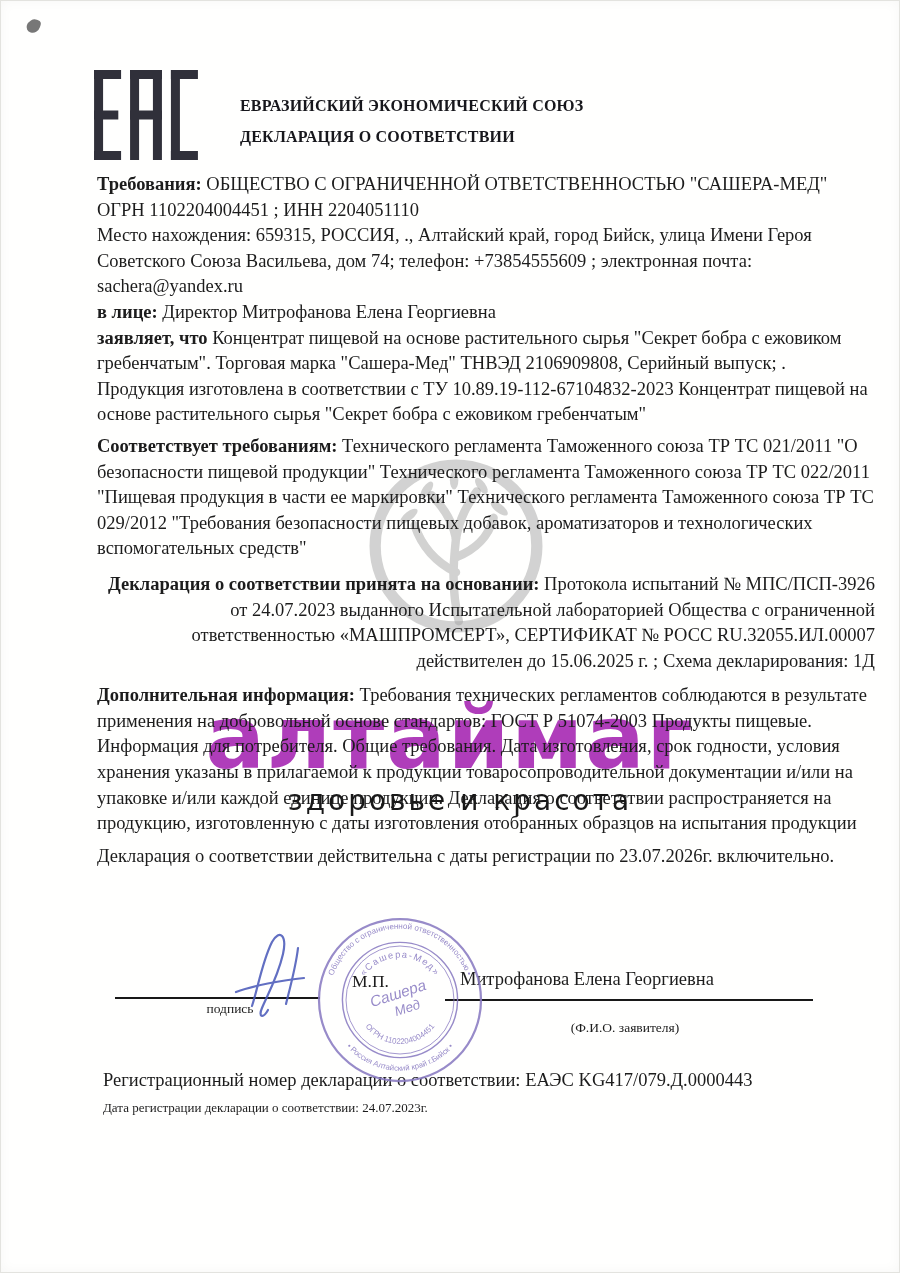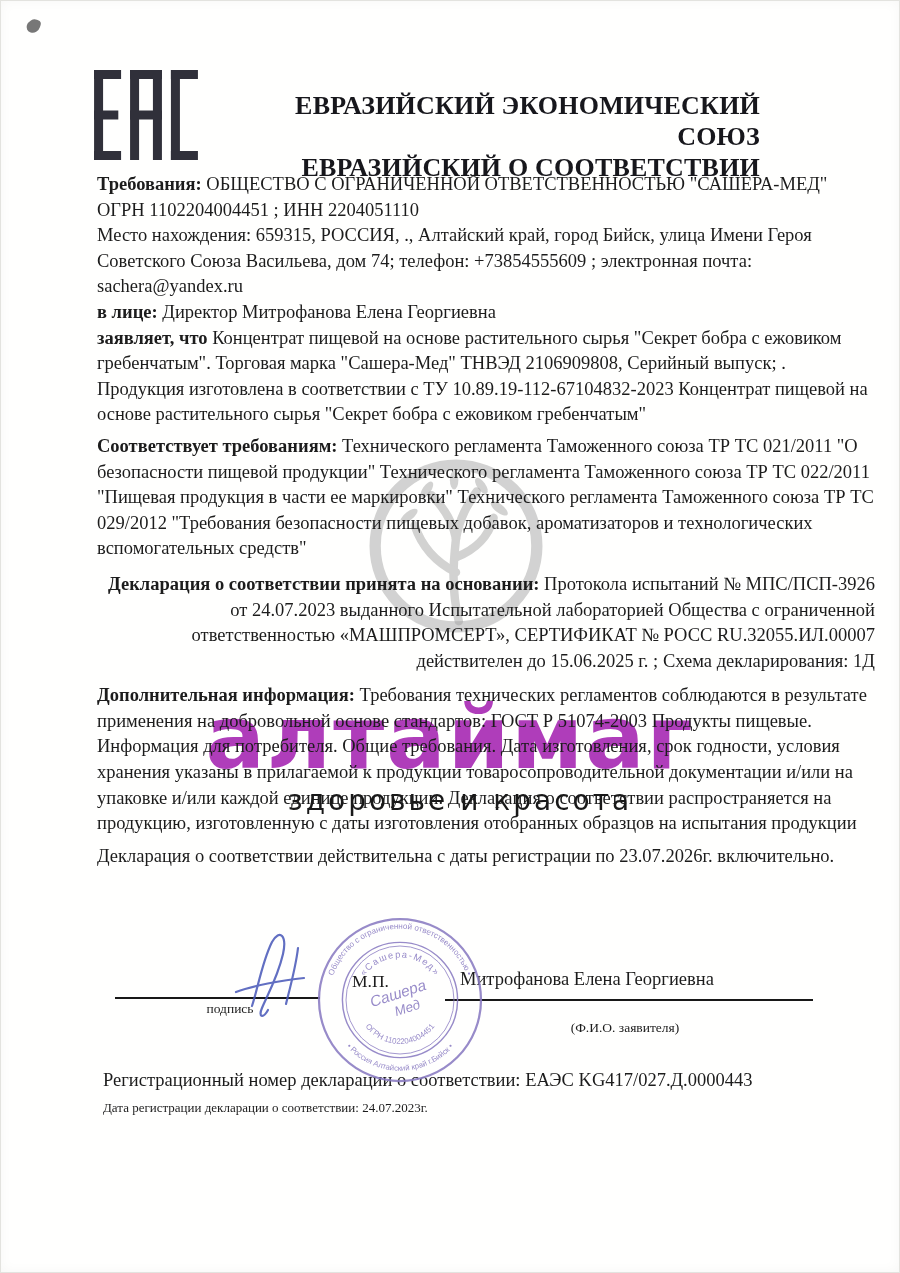--- a/index.html
+++ b/index.html
@@ -8,22 +8,22 @@
     font-family:"Liberation Serif", serif;color:#1c1c1c;overflow:hidden;
     box-shadow:inset 0 0 0 1px #e3e3df, inset 0 0 14px rgba(0,0,0,0.04);
   }
   
   .speck{position:absolute;left:27px;top:19px;width:13px;height:14px;
     background:#4a4a4a;border-radius:60% 30% 55% 40%;opacity:.75;transform:rotate(18deg);}
   
   .eac{position:absolute;left:93px;top:70px;width:106px;height:90px;}
   .eac rect{fill:#30303a;}
   
-  .header{position:absolute;left:240px;top:90px;width:520px;text-align:right;
-    font-weight:bold;font-size:26px;line-height:31px;color:#17171c;letter-spacing:.2px;}
+  .header{position:absolute;left:240px;top:90px;width:520px;text-align:left;
+    font-weight:bold;font-size:16px;line-height:31px;color:#17171c;letter-spacing:.2px;}
   
   .wm-tree{position:absolute;left:362px;top:452px;width:188px;height:188px;z-index:0;}
   .wm-brand{position:absolute;left:190px;top:694px;width:520px;text-align:center;z-index:0;
     font-family:"DejaVu Sans", sans-serif;font-weight:bold;font-size:88px;line-height:88px;
     color:#a21caf;opacity:.85;letter-spacing:2px;}
   .wm-tagline{position:absolute;left:280px;top:786px;width:360px;text-align:center;z-index:0;
     font-family:"DejaVu Sans", sans-serif;font-size:28px;line-height:30px;
     color:#000000;opacity:.9;letter-spacing:3px;}
   
   .bodytext{position:absolute;left:97px;top:172px;width:778px;z-index:2;
@@ -69,21 +69,21 @@
       <rect x="104" y="0" width="92" height="26"></rect>
       <rect x="104" y="117" width="92" height="26"></rect>
       <rect x="222" y="0" width="26" height="260"></rect>
       <rect x="222" y="0" width="78" height="26"></rect>
       <rect x="222" y="234" width="78" height="26"></rect>
     </g>
   </svg>
 
   <div class="header">
     <div>ЕВРАЗИЙСКИЙ ЭКОНОМИЧЕСКИЙ СОЮЗ</div>
-    <div>ЕВРАЗИЙСКИЙ О СООТВЕТСТВИИ</div>
+    <div>ДЕКЛАРАЦИЯ О СООТВЕТСТВИИ</div>
   </div>
 
   <svg class="wm-tree" viewBox="-100 -100 200 200" aria-hidden="true">
     <g stroke="#a6a6a6" fill="none" opacity="0.5">
       <circle cx="0" cy="0" r="86" stroke-width="12"></circle>
     </g>
     <g stroke="#a6a6a6" fill="none" opacity="0.5" stroke-width="9" stroke-linecap="round">
       <path d="M 3,80 C -6,42 -2,12 0,-8"></path>
       <path d="M 0,28 C -20,18 -36,2 -44,-22"></path>
       <path d="M 0,12 C 20,4 34,-8 40,-30"></path>
@@ -145,16 +145,16 @@
       <text font-size="8.6"><textPath href="#arcBotOuter" startOffset="50%" text-anchor="middle">• Россия Алтайский край г.Бийск •</textPath></text>
       <text font-size="10.5" letter-spacing="1.5"><textPath href="#arcTopInner" startOffset="50%" text-anchor="middle">«Сашера-Мед»</textPath></text>
       <text font-size="8.8"><textPath href="#arcBotInner" startOffset="50%" text-anchor="middle">ОГРН 1102204004451</textPath></text>
     </g>
     <g transform="rotate(-18)" fill="#8a7cc2" font-style="italic" font-family="DejaVu Serif, serif">
       <text x="0" y="-2" text-anchor="middle" font-size="17">Сашера</text>
       <text x="5" y="16" text-anchor="middle" font-size="15">Мед</text>
     </g>
   </svg>
 
-  <div class="footer-reg">Регистрационный номер декларации о соответствии: ЕАЭС KG417/027.Д.0000443</div>
+  <div class="footer-reg">Регистрационный номер декларации о соответствии: ЕАЭС KG417/079.Д.0000443</div>
   <div class="footer-date">Дата регистрации декларации о соответствии: 24.07.2023г.</div>
 
 </div>
 
 </body></html>

